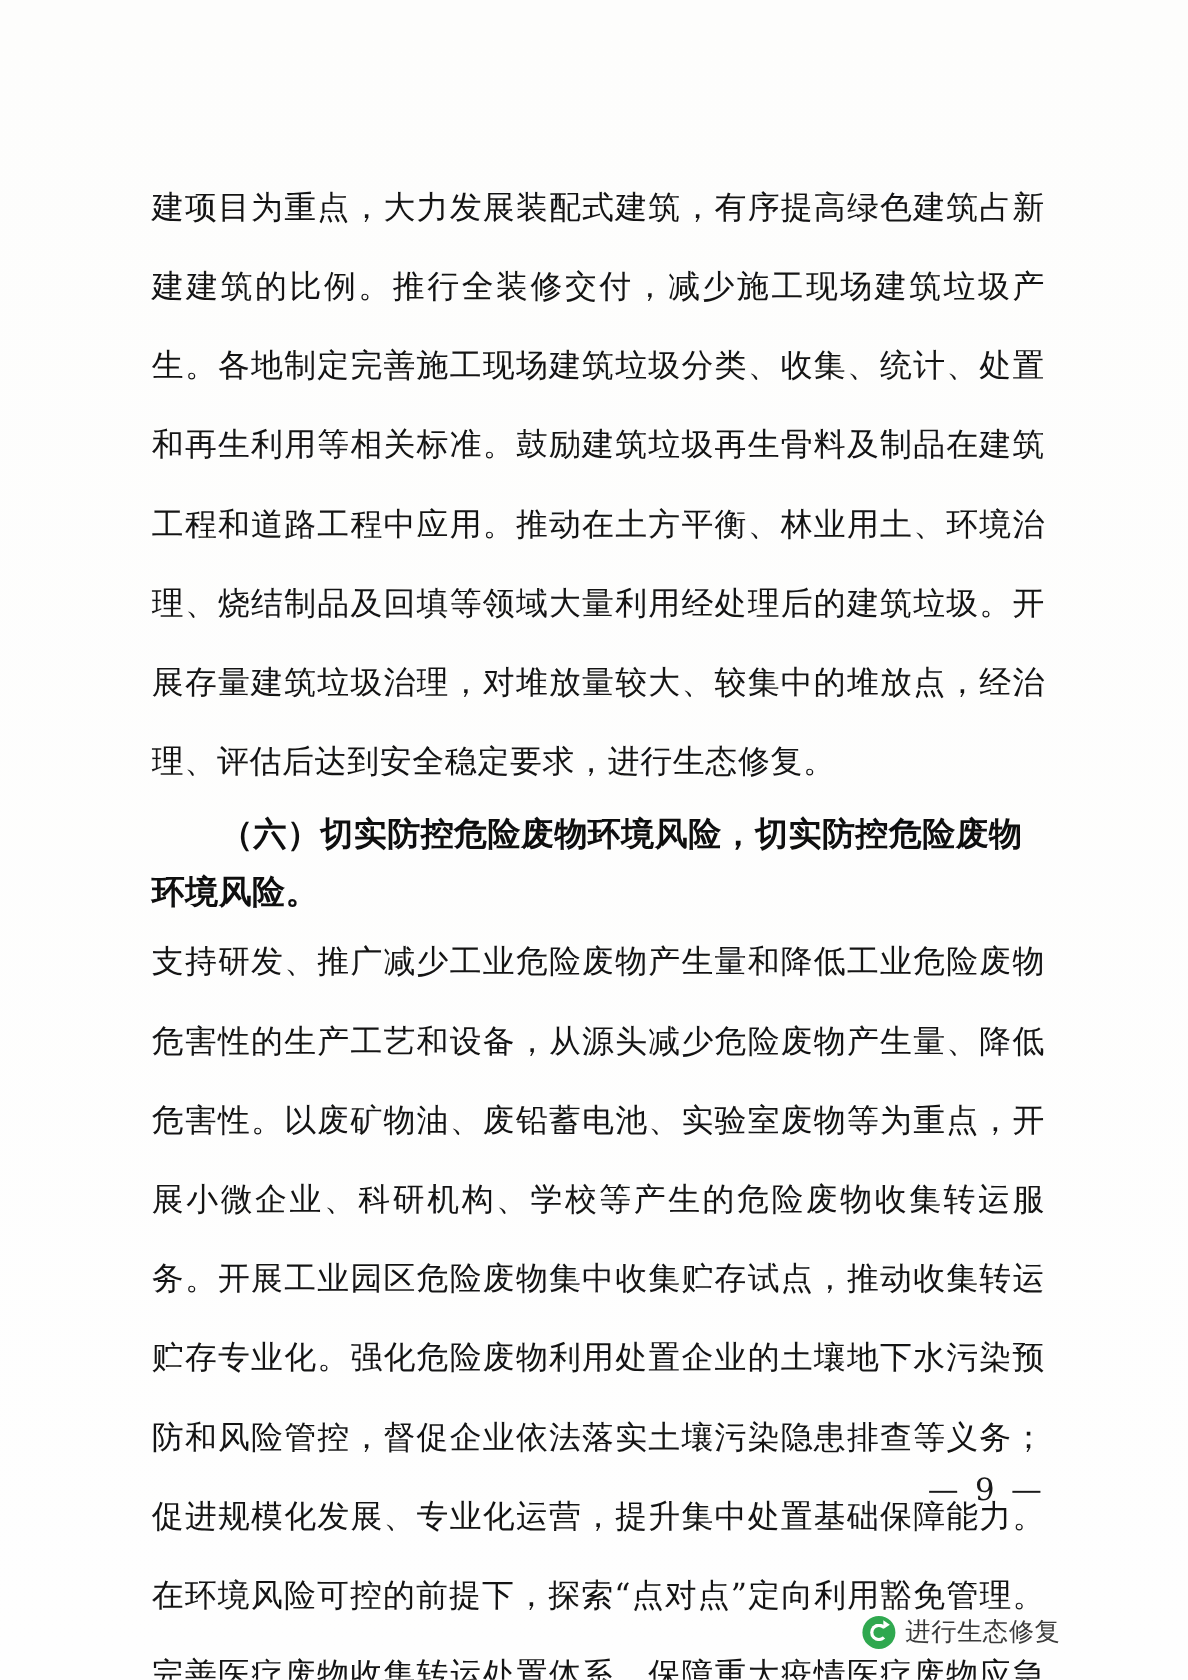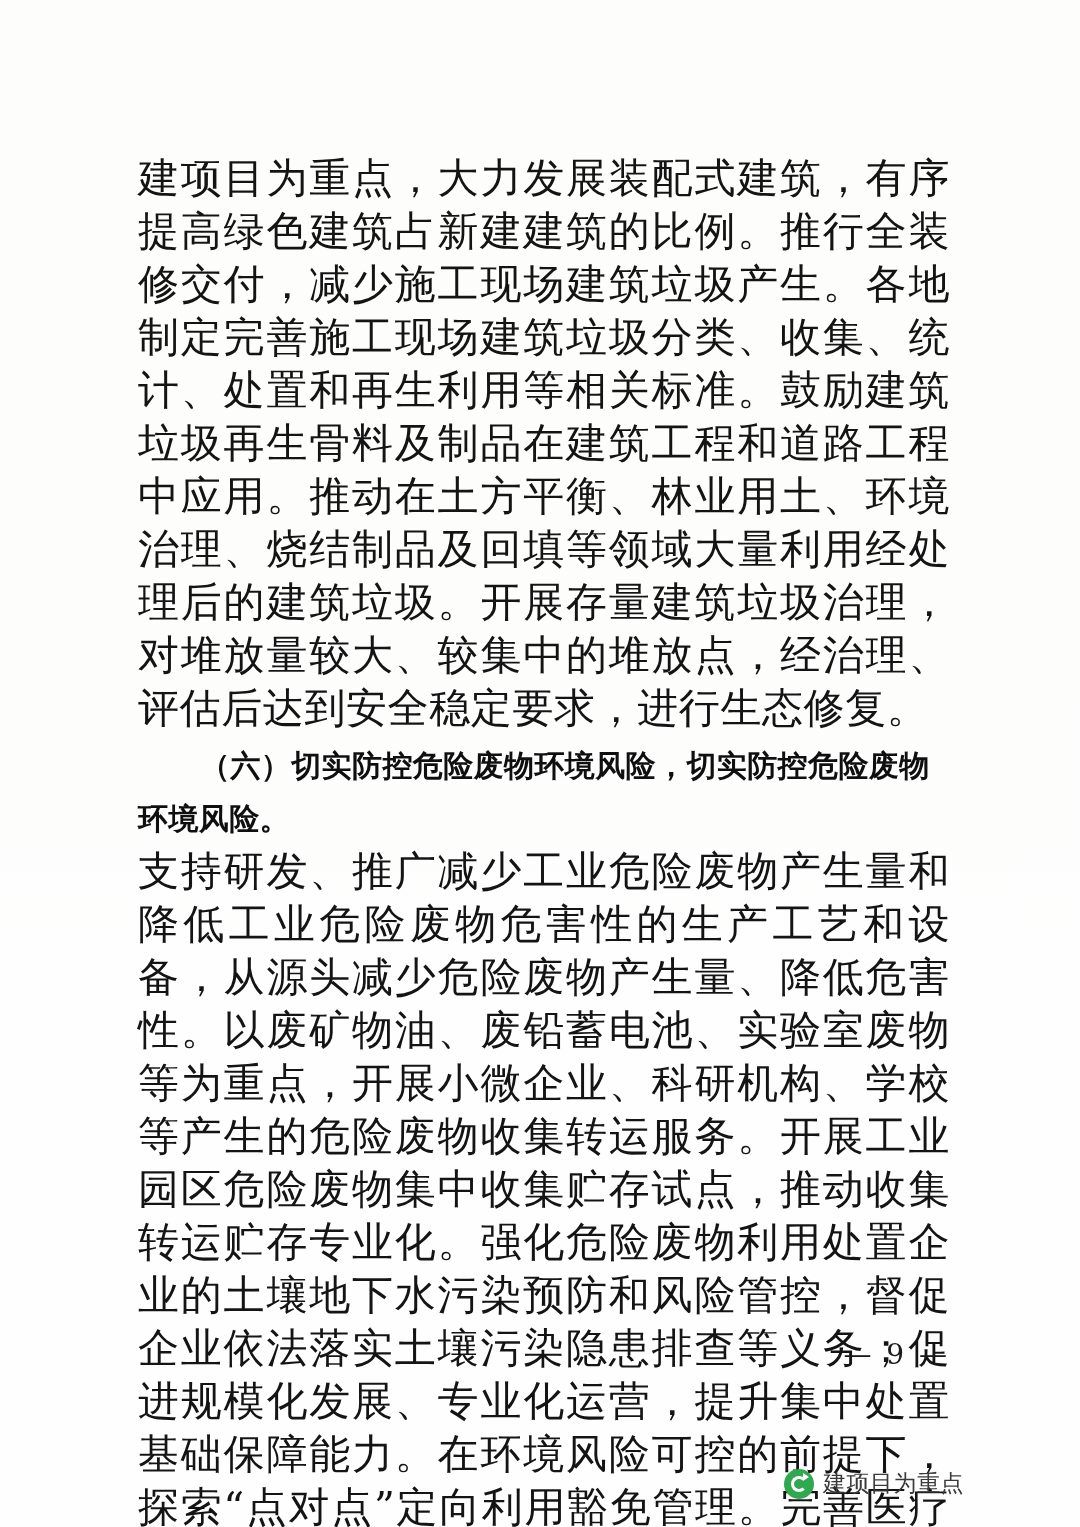--- a/index.html
+++ b/index.html
@@ -26,22 +26,22 @@
   }
 
   .content {
     position: absolute;
     left: 138px;
     top: 152px;
     width: 812px;
   }
 
   .para {
-    font-size: 41px;
-    line-height: 53px;
+    font-size: 29px;
+    line-height: 72px;
     text-align: justify;
     text-justify: inter-ideograph;
     letter-spacing: 0.6px;
     color: #141414;
     margin: 0;
   }
 
   .para.body-1 {
     text-indent: 0;
   }
@@ -138,15 +138,15 @@
 
     <p class="heading">（六）切实防控危险废物环境风险，切实防控危险废物环境风险。</p>
 
     <p class="para body-2">支持研发、推广减少工业危险废物产生量和降低工业危险废物危害性的生产工艺和设备，从源头减少危险废物产生量、降低危害性。以废矿物油、废铅蓄电池、实验室废物等为重点，开展小微企业、科研机构、学校等产生的危险废物收集转运服务。开展工业园区危险废物集中收集贮存试点，推动收集转运贮存专业化。强化危险废物利用处置企业的土壤地下水污染预防和风险管控，督促企业依法落实土壤污染隐患排查等义务；促进规模化发展、专业化运营，提升集中处置基础保障能力。在环境风险可控的前提下，探索“点对点”定向利用豁免管理。完善医疗废物收集转运处置体系，保障重大疫情医疗废物应急处理能力，完善应急处置机制。加强区域难处置危险废物暂存设施建设。建立危险废物环境风险区域联防联控机制，强化部门间信息共享、监管协作和联动执法工作机制，形成工作合力。严厉打击非法排放、倾倒、收集、贮存、转移、利用或处置危险废物等环境违法犯罪行为，实施生态环境损害赔偿制度。</p>
   </div>
 
   <div class="page-number">— 9 —</div>
 
   <div class="watermark">
     <span class="wm-logo"></span>
-    <span class="wm-text">建项目为重点</span>
+    <span class="wm-text">进行生态修复</span>
   </div>
 </div>
 
 </body></html>

